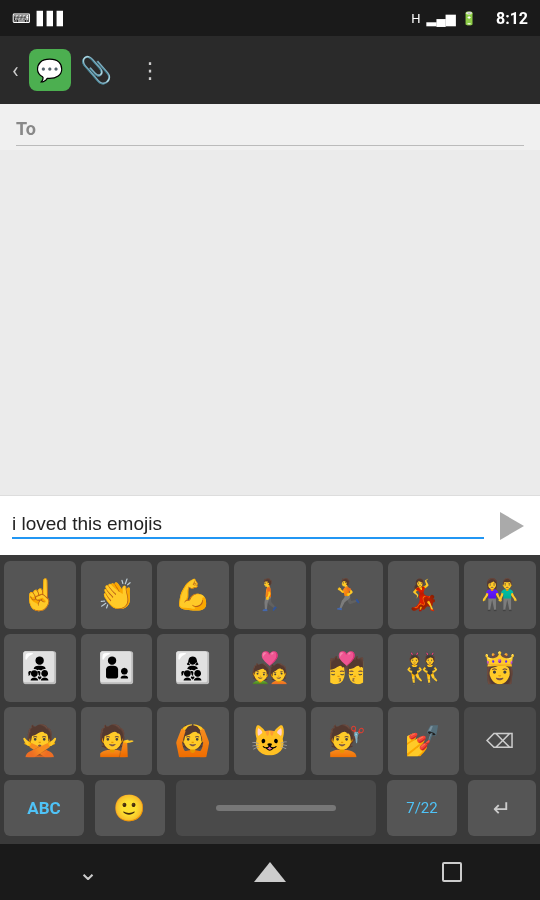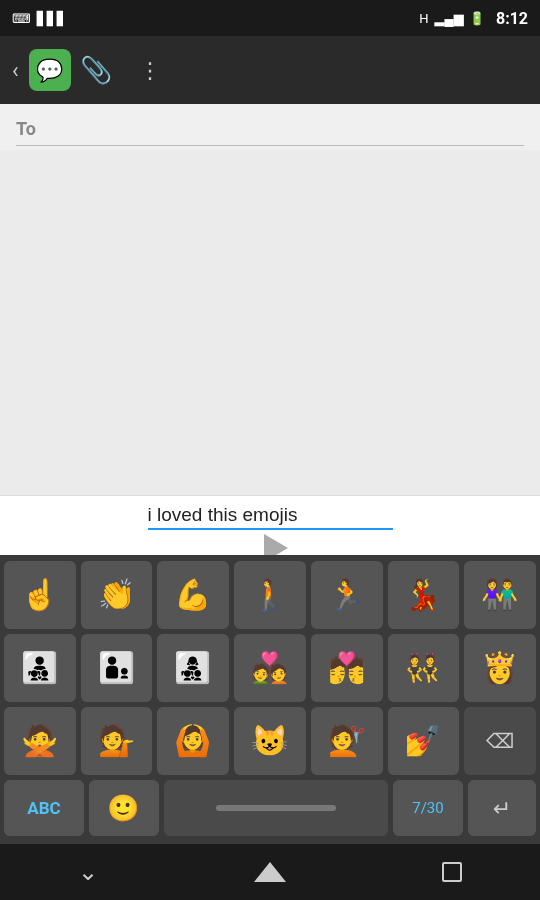--- a/index.html
+++ b/index.html
@@ -25,21 +25,21 @@
       flex-shrink: 0;
     }
     .status-icon {
       color: #fff;
       font-size: 13px;
     }
     #status-time {
       color: #fff;
       font-size: 16px;
       font-weight: bold;
-      margin-left: 4px;
+      margin-left: 12px;
     }
     .status-left {
       display: flex;
       align-items: center;
       gap: 6px;
       margin-right: auto;
     }
 
     
     #app-bar {
@@ -111,21 +111,20 @@
 
     
     #input-area {
       background: #fff;
       display: flex;
       align-items: center;
       padding: 8px 12px;
       border-top: 1px solid #ddd;
       flex-shrink: 0;
       height: 60px;
-      flex-direction: column;
     }
     #message-input {
       flex: 1;
       font-size: 19px;
       color: #222;
       border: none;
       outline: none;
       background: transparent;
       border-bottom: 2px solid #2196f3;
       padding-bottom: 2px;
@@ -181,21 +180,21 @@
       align-items: center;
       justify-content: center;
       cursor: pointer;
       font-size: 20px;
       color: #ccc;
     }
 
     
     #bottom-row {
       display: flex;
-      gap: 5px;
+      gap: 11px;
       align-items: center;
       margin-bottom: 4px;
     }
     .key-abc {
       background: #555;
       border-radius: 6px;
       height: 56px;
       width: 80px;
       display: flex;
       align-items: center;
@@ -361,21 +360,21 @@
     <div class="key">💅</div>
     <div class="key-delete">⌫</div>
   </div>
 
   <div id="bottom-row">
     <div class="key-abc">ABC</div>
     <div class="key-emoji">🙂</div>
     <div class="key-space">
       <div class="space-bar-inner"></div>
     </div>
-    <div class="key-counter">7/30</div>
+    <div class="key-counter">7/22</div>
     <div class="key-enter">↵</div>
   </div>
 </div>
 
 <div id="nav-bar">
   <div class="nav-btn">
     <span class="nav-chevron">⌄</span>
   </div>
   <div class="nav-btn">
     <div class="nav-home"></div>

